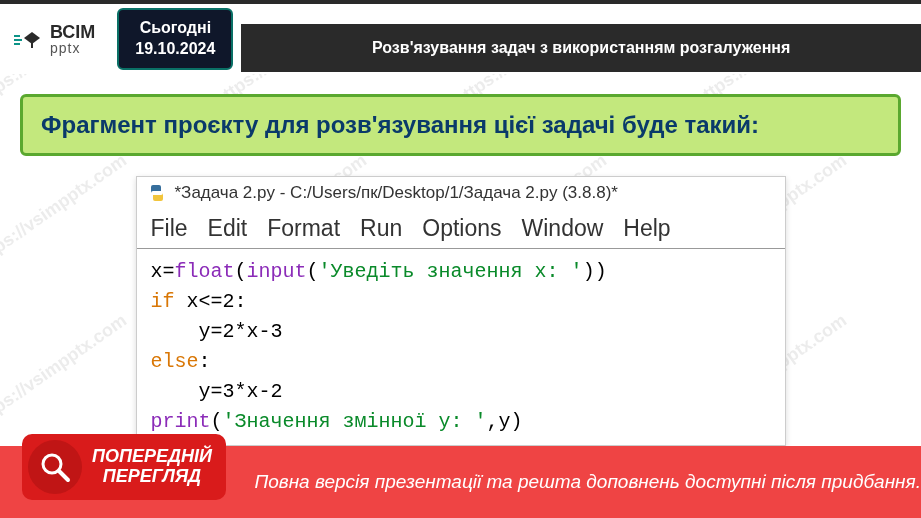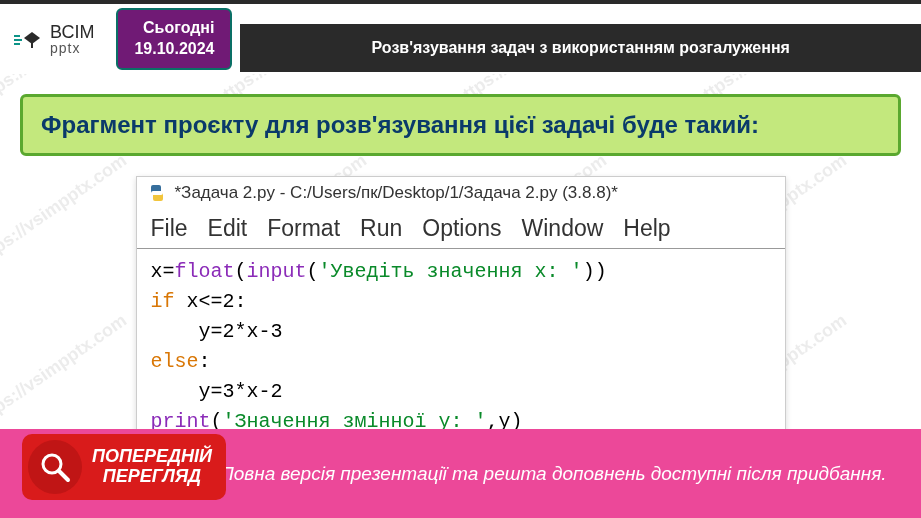--- a/index.html
+++ b/index.html
@@ -43,29 +43,29 @@
     .logo-icon {
       width: 30px;
       height: 22px;
       margin-right: 6px;
     }
     .logo-text {
       display: flex;
       flex-direction: column;
       line-height: 1;
     }
-    .logo-line1 { font-weight: normal; font-size: 18px; color: #2a2a2a; }
+    .logo-line1 { font-weight: bold; font-size: 18px; color: #2a2a2a; }
     .logo-line2 { font-size: 14px; color: #555; letter-spacing: 1px; }
     .date-badge {
-      background: #701a75;
+      background: #0f172a;
       color: #fff;
       padding: 8px 16px;
       border-radius: 6px;
       margin: 4px 8px;
-      text-align: right;
+      text-align: center;
       font-weight: bold;
       font-size: 16px;
       border: 2px solid #0a7066;
       line-height: 1.3;
     }
     .title-bar {
       flex: 1;
       background: #2a2a2a;
       color: #fff;
       display: flex;
@@ -155,28 +155,28 @@
       font-style: italic;
       font-size: 18px;
       line-height: 1.1;
       text-align: center;
     }
     .footer-strip {
       position: absolute;
       bottom: 0;
       left: 0;
       right: 0;
-      height: 89px;
-      background: #ec4899;
+      height: 72px;
+      background: #ef4444;
       color: #fff;
       font-style: italic;
       font-size: 19px;
       display: flex;
       align-items: center;
-      justify-content: flex-start;
+      justify-content: flex-end;
       text-align: center;
       z-index: 3;
       padding-left: 220px;
     }
   </style>
 </head>
 <body>
 
 <div class="watermark-layer">
   <span class="watermark" style="top:40px;left:-40px">https://vsimpptx.com</span>

